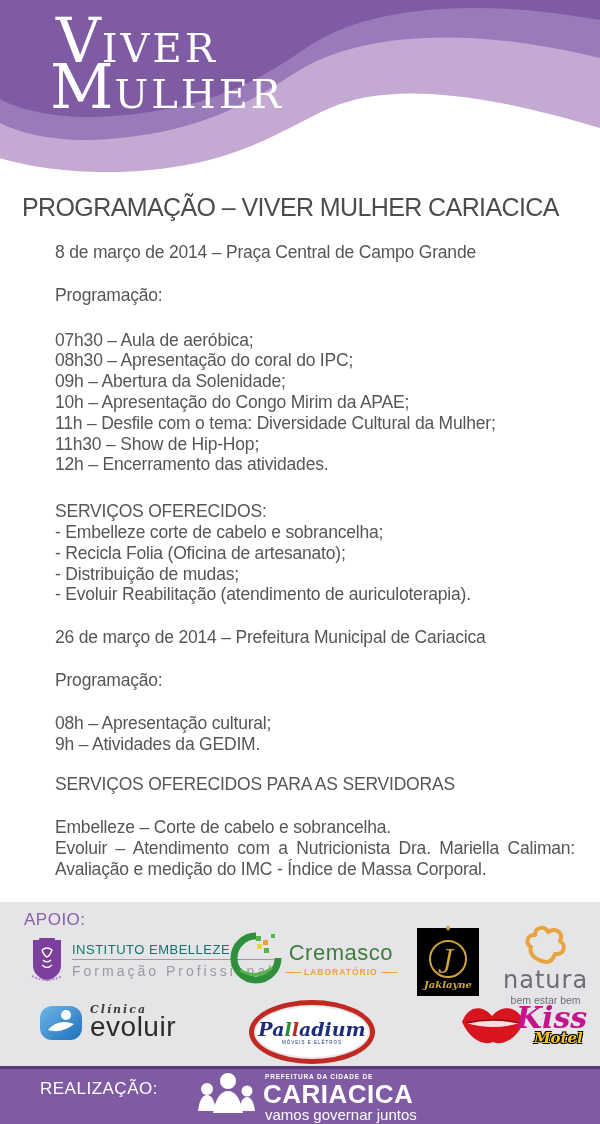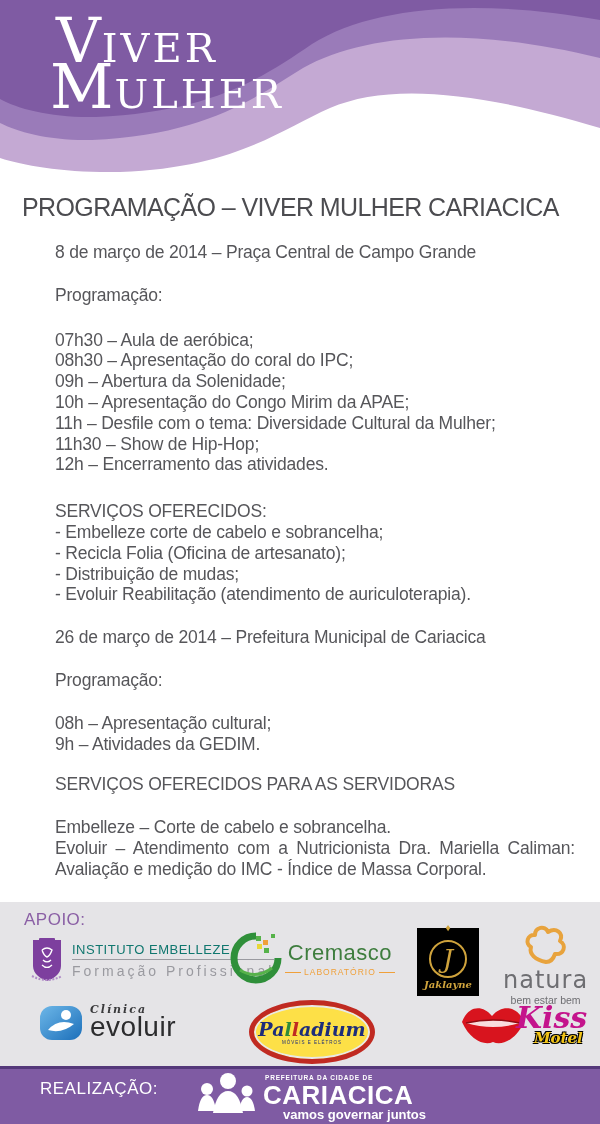--- a/index.html
+++ b/index.html
@@ -32,21 +32,21 @@
   .logo{position:absolute;display:flex;align-items:center;}
 
   
   .emb-txt{margin-left:8px;}
   .emb-name{font-size:13px;color:#0f766e;letter-spacing:0.5px;border-bottom:1px solid #9a9aa0;padding-bottom:2px;}
   .emb-sub{font-size:14px;color:#9a9aa0;letter-spacing:3px;margin-top:3px;}
 
   
   .cre-txt{text-align:center;}
   .cre-name{font-size:22px;color:#3e7d3e;letter-spacing:0.5px;}
-  .cre-sub{font-size:8.5px;color:#f0a03a;font-weight:normal;letter-spacing:1px;margin-top:1px;}
+  .cre-sub{font-size:8.5px;color:#f0a03a;font-weight:bold;letter-spacing:1px;margin-top:1px;}
   .cre-sub:before,.cre-sub:after{content:"";display:inline-block;width:16px;height:1px;
       background:#f0a03a;vertical-align:middle;margin:0 3px;}
 
   
   .jak{width:62px;height:68px;background:#000;display:flex;flex-direction:column;
        align-items:center;justify-content:flex-start;}
   .jak-ring{margin-top:12px;width:34px;height:34px;border:2px solid #cfa33c;border-radius:50%;
        display:flex;align-items:center;justify-content:center;color:#cfa33c;
        font-family:"DejaVu Serif",serif;font-size:26px;font-style:italic;}
   .jak-gem{color:#cfa33c;font-size:10px;margin-top:-56px;margin-bottom:44px;}
@@ -59,21 +59,21 @@
        font-family:"DejaVu Sans",sans-serif;}
   .nat-sub{font-size:10.5px;color:#6e6e72;margin-top:2px;}
 
   
   .evo-txt{margin-left:6px;line-height:1;}
   .evo-pre{font-family:"DejaVu Serif",serif;font-style:italic;font-weight:bold;
        font-size:11px;color:#3a3a3c;letter-spacing:2px;}
   .evo-name{font-size:28px;font-weight:normal;color:#2c2c2e;letter-spacing:0.5px;margin-top:-2px;}
 
   
-  .pal{width:116px;height:54px;border-radius:50%/50%;background:#fde047;
+  .pal{width:116px;height:54px;border-radius:50%/50%;background:#ffffff;
        border:5px solid #c02a22;display:flex;flex-direction:column;align-items:center;
        justify-content:center;box-shadow:inset 0 0 0 2px #e8e8e8;}
   .pal-name{font-family:"DejaVu Serif",serif;font-style:italic;font-weight:bold;
        font-size:19px;color:#1d2d7a;line-height:1;}
   .pal-name .b1{color:#2e8b38;} .pal-name .b2{color:#c02a22;}
   .pal-sub{font-size:4.5px;color:#1d2d7a;letter-spacing:1px;margin-top:1px;}
 
   
   .kiss-txt{margin-left:-14px;line-height:1;}
   .kiss-name{font-family:"DejaVu Serif",serif;font-style:italic;font-weight:bold;
@@ -83,21 +83,21 @@
        margin-left:18px;margin-top:-2px;}
 
   
   .footer{position:absolute;top:1066px;left:0;width:600px;height:58px;background:#7f5ba3;
           border-top:3px solid #54387a;box-sizing:border-box;}
   .footer-label{position:absolute;top:10px;left:40px;color:#fff;font-size:17px;letter-spacing:0.5px;}
   .car{position:absolute;top:4px;left:195px;display:flex;align-items:center;color:#fff;}
   .car-txt{margin-left:6px;line-height:1;}
   .car-top{font-size:6.5px;font-weight:bold;letter-spacing:0.8px;margin-left:2px;}
   .car-name{font-size:26px;font-weight:bold;letter-spacing:0.5px;margin-top:1px;}
-  .car-slogan{font-size:13px;font-weight:bold;margin-top:0px;margin-left:20px;}
+  .car-slogan{font-size:15px;font-weight:normal;margin-top:0px;margin-left:2px;}
 </style>
 </head>
 <body>
 
 <div class="page">
 
   <div class="header">
     <svg width="600" height="185" viewBox="0 0 600 185">
       <rect x="0" y="0" width="600" height="185" fill="#ffffff"></rect>
       <path d="M0,0 L600,0 L600,128 C480,92 390,82 330,108 C280,130 235,168 120,172 C65,173 25,166 0,158 Z" fill="#c4a9d3"></path>

